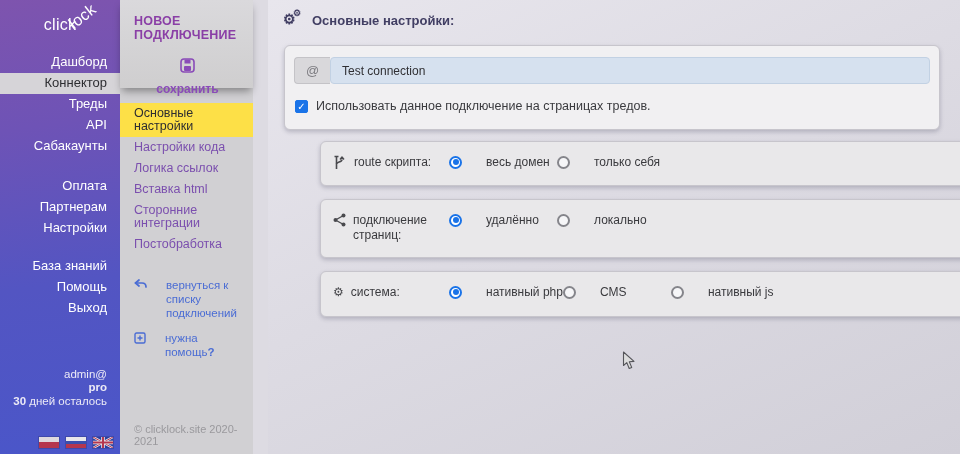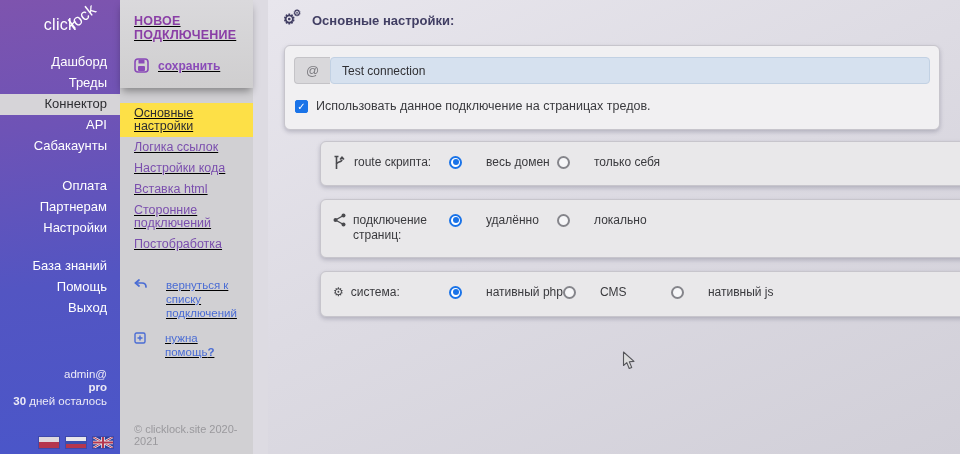--- a/index.html
+++ b/index.html
@@ -20,27 +20,27 @@
   .account { position:absolute; right:13px; bottom:46px; text-align:right; color:#eceaf6;
              font-size:11.5px; line-height:13.5px; }
   .account .plan { font-weight:bold; }
   .account .days b { font-weight:bold; }
   .flags { position:absolute; left:39px; bottom:6px; display:flex; gap:7px; align-items:center; }
   .flag { width:20px; height:11px; display:block; box-shadow:0 0 0 1px rgba(0,0,0,0.15); }
   .flag-pl { background:linear-gradient(to bottom,#ded9de 50%, #b5364e 50%); }
   .flag-ru { background:linear-gradient(to bottom,#e8e6ea 33%, #3a4fae 33%, #3a4fae 66%, #b5364e 66%); }
 
   
-  .submenu { position:absolute; left:120px; top:0; width:133px; height:454px; background:#d1d0d3;text-decoration:underline; }
+  .submenu { position:absolute; left:120px; top:0; width:133px; height:454px; background:#d1d0d3; }
   .submenu-header { height:88px; padding:14px 12px 0 14px;
                     background:linear-gradient(#dad9dc,#cfcecf);
                     box-shadow:0 5px 8px -2px rgba(0,0,0,0.38); position:relative; z-index:2; }
   .submenu-title { color:#8a3fa6; font-weight:bold; font-size:12.5px; letter-spacing:0.2px; }
   .save-btn { display:flex; align-items:center; gap:9px; margin-top:16px; color:#8a4bb8;
-              font-weight:bold; font-size:12px; cursor:pointer; }
+              font-weight:bold; font-size:12px; cursor:pointer;flex-direction:column; }
   .submenu-list { margin-top:15px; position:relative; z-index:1; }
   .submenu-item { padding:4px 8px 4px 14px; font-size:12.5px; line-height:13px; color:#7b4fae; cursor:pointer; }
   .submenu-item.is-on { background:#fde047; color:#2d2d31; }
   .submenu-links { margin-top:23px; padding:0 10px 0 14px; }
   .link-row { display:flex; gap:19px; color:#4a6cd4; font-size:11.5px; line-height:14px;
               margin-bottom:11px; cursor:pointer; }
   .link-row .lk-icon { flex:0 0 auto; margin-top:1px; }
   .help-q b { font-weight:bold; }
   .submenu-footer { position:absolute; left:14px; bottom:7px; font-size:11px; color:#9a999d; }
 
@@ -92,22 +92,22 @@
 
   .cursor { position:absolute; left:622px; top:351px; z-index:9; }
 </style>
 </head>
 <body>
 
 <div class="sidebar">
   <div class="logo"><span>click</span><span class="l2">lock</span></div>
   <div class="nav">
     <div class="nav-item">Дашборд</div>
+    <div class="nav-item is-on">Коннектор</div>
     <div class="nav-item">Треды</div>
-    <div class="nav-item is-on">Коннектор</div>
     <div class="nav-item">API</div>
     <div class="nav-item">Сабакаунты</div>
     <div class="nav-item gap1">Оплата</div>
     <div class="nav-item">Партнерам</div>
     <div class="nav-item">Настройки</div>
     <div class="nav-item gap2">База знаний</div>
     <div class="nav-item">Помощь</div>
     <div class="nav-item">Выход</div>
   </div>
   <div class="account">
@@ -135,24 +135,24 @@
       <svg class="lk-icon" width="15" height="15" viewBox="0 0 15 15">
         <rect x="1" y="1" width="13" height="13" rx="3" fill="none" stroke="#8a4bb8" stroke-width="1.6"></rect>
         <rect x="4.5" y="1.5" width="6" height="4" fill="#8a4bb8"></rect>
         <rect x="4" y="8" width="7" height="5" rx="1" fill="#8a4bb8"></rect>
       </svg>
       <span>сохранить</span>
     </div>
   </div>
   <div class="submenu-list">
     <div class="submenu-item is-on">Основные настройки</div>
+    <div class="submenu-item">Настройки кода</div>
     <div class="submenu-item">Логика ссылок</div>
-    <div class="submenu-item">Настройки кода</div>
     <div class="submenu-item">Вставка html</div>
-    <div class="submenu-item">Сторонние подключений</div>
+    <div class="submenu-item">Сторонние интеграции</div>
     <div class="submenu-item">Постобработка</div>
   </div>
   <div class="submenu-links">
     <div class="link-row">
       <svg class="lk-icon" width="13" height="11" viewBox="0 0 13 11">
         <path d="M5 1 L1.5 4 L5 7" fill="none" stroke="#4a6cd4" stroke-width="1.7" stroke-linecap="round" stroke-linejoin="round"></path>
         <path d="M1.5 4 H8 C10.5 4 12 5.5 12 8" fill="none" stroke="#4a6cd4" stroke-width="1.7" stroke-linecap="round"></path>
       </svg>
       <span>вернуться к списку подключений</span>
     </div>

